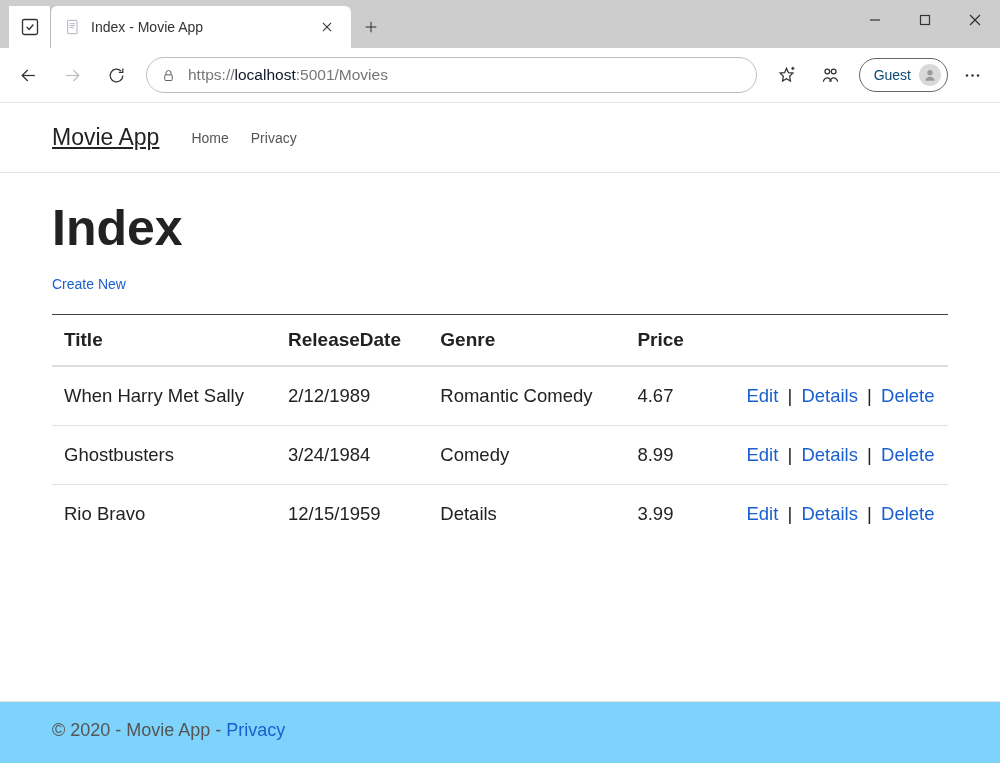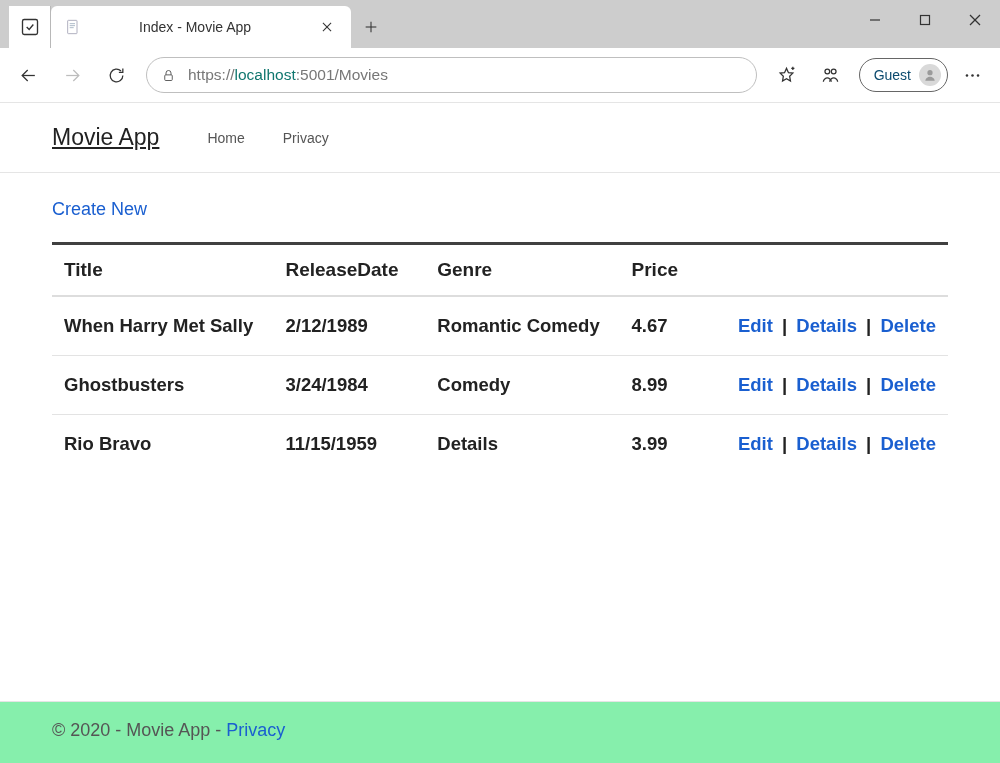--- a/index.html
+++ b/index.html
@@ -3,66 +3,66 @@
   <meta charset="utf-8">
   <style>
     * { box-sizing: border-box; margin: 0; padding: 0; }
     html, body { width: 1000px; height: 763px; font-family: "Segoe UI", Arial, sans-serif; background: #fff; overflow: hidden; }
 
     
     .titlebar { display: flex; align-items: flex-start; height: 48px; background: #cdcdcd; position: relative; }
     .titlebar .left-strip { width: 9px; height: 100%; background: #cdcdcd; }
     .app-badge { width: 42px; height: 42px; margin-top: 6px; background: #fff; display: flex; align-items: center; justify-content: center; border-right: 1px solid #b8b8b8; }
     .app-badge svg { width: 20px; height: 20px; }
-    .tab { margin-top: 6px; height: 42px; background: #fff; display: flex; align-items: center; padding: 0 10px 0 14px; border-top-left-radius: 6px; border-top-right-radius: 6px; min-width: 300px; position: relative; gap: 48px; }
+    .tab { margin-top: 6px; height: 42px; background: #fff; display: flex; align-items: center; padding: 0 10px 0 14px; border-top-left-radius: 6px; border-top-right-radius: 6px; min-width: 300px; position: relative; }
     .tab .favicon { width: 16px; height: 16px; margin-right: 10px; display: flex; align-items: center; justify-content: center; }
     .tab .favicon svg { width: 16px; height: 16px; }
     .tab .tab-title { font-size: 14px; color: #333; flex: 1; }
     .tab .tab-close { width: 28px; height: 28px; display: flex; align-items: center; justify-content: center; font-size: 16px; color: #333; }
     .new-tab { width: 40px; height: 42px; margin-top: 6px; display: flex; align-items: center; justify-content: center; font-size: 20px; color: #333; }
     .win-controls { position: absolute; right: 0; top: 0; display: flex; height: 40px; }
     .win-controls > div { width: 50px; display: flex; align-items: center; justify-content: center; color: #333; font-size: 16px; }
     .win-controls svg { width: 12px; height: 12px; }
 
     
     .toolbar { height: 55px; background: #fff; display: flex; align-items: center; padding: 0 8px; gap: 4px; border-bottom: 1px solid #e5e5e5; }
     .tbtn { width: 40px; height: 40px; display: flex; align-items: center; justify-content: center; color: #333; }
     .tbtn.disabled { color: #bdbdbd; }
     .tbtn svg { width: 19px; height: 19px; stroke: currentColor; fill: none; stroke-width: 1.6; }
     .tbtn.more svg { fill: currentColor; stroke: none; }
     .addrbar { flex: 1; height: 36px; border: 1px solid #bfbfbf; border-radius: 18px; display: flex; align-items: center; padding: 0 14px; margin: 0 6px; }
     .addrbar .lock { color: #555; margin-right: 12px; display: flex; align-items: center; }
     .addrbar .lock svg { width: 15px; height: 15px; }
     .addrbar .url { font-size: 15.5px; color: #777; }
-    .addrbar .url .host { color: #0f766e; }
+    .addrbar .url .host { color: #0f172a; }
     .guest-pill { height: 34px; border: 1px solid #666; border-radius: 17px; display: flex; align-items: center; padding: 0 6px 0 14px; gap: 8px; margin-left: 4px; }
     .guest-pill span { font-size: 14px; color: #0c4a6e; }
     .guest-pill .avatar { width: 22px; height: 22px; background: #d9d9d9; border-radius: 50%; display: flex; align-items: center; justify-content: center; }
     .guest-pill .avatar svg { width: 14px; height: 14px; }
 
     
-    .page-nav { height: 70px; display: flex; align-items: center; padding: 0 52px; border-bottom: 1px solid #e5e5e5; gap: 16px; }
+    .page-nav { height: 70px; display: flex; align-items: center; padding: 0 52px; border-bottom: 1px solid #e5e5e5; }
     .brand { font-size: 23px; color: #222; margin-right: 32px; }
     .navlink { font-size: 14px; color: #555; margin-right: 22px; text-decoration: none; }
 
     
     .content { padding: 26px 52px 0 52px; }
     .page-title { font-size: 50px; font-weight: 600; color: #222; margin-bottom: 18px; }
-    .create-link { font-size: 18px; color: #1a5fd0; text-decoration: none; display: inline-block; margin-bottom: 22px; }
+    .create-link { font-size: 14px; color: #1a5fd0; text-decoration: none; display: inline-block; margin-bottom: 22px; }
 
     table { width: 100%; border-collapse: collapse; }
-    thead th { text-align: left; font-size: 19px; font-weight: 700; color: #222; padding: 14px 12px; border-top: 3px solid #404040; border-bottom: 2px solid #ddd; }
-    tbody td { font-size: 18.5px; color: #222; padding: 18px 12px; border-bottom: 1px solid #e3e3e3; font-weight: bold; }
+    thead th { text-align: left; font-size: 19px; font-weight: 700; color: #222; padding: 14px 12px; border-top: 1px solid #404040; border-bottom: 2px solid #ddd; }
+    tbody td { font-size: 18.5px; color: #222; padding: 18px 12px; border-bottom: 1px solid #e3e3e3; }
     tbody tr:last-child td { border-bottom: none; }
     td.actions { text-align: center; white-space: nowrap; }
     td.actions a { color: #1a5fd0; text-decoration: none; }
     td.actions .sep { color: #222; padding: 0 4px; }
 
     
-    .page-footer { position: absolute; bottom: 0; left: 0; right: 0; border-top: 1px solid #e5e5e5; padding: 18px 52px 22px 52px; font-size: 18px; color: #555; background: #86efac; }
+    .page-footer { position: absolute; bottom: 0; left: 0; right: 0; border-top: 1px solid #e5e5e5; padding: 18px 52px 22px 52px; font-size: 18px; color: #555; background: #7dd3fc; }
     .page-footer a { color: #1a5fd0; text-decoration: none; }
   </style>
 </head>
 <body>
 
 <div class="titlebar">
   <div class="left-strip"></div>
   <div class="app-badge">
     <svg viewBox="0 0 24 24">
         <rect x="3" y="3" width="18" height="18" rx="2" fill="none" stroke="#333" stroke-width="1.6"></rect>
@@ -175,20 +175,21 @@
   </div>
 </div>
 
 <div class="page-nav">
   <a class="brand" href="#">Movie App</a>
   <a class="navlink" href="#">Home</a>
   <a class="navlink" href="#">Privacy</a>
 </div>
 
 <div class="content">
+  <h1 class="page-title">Index</h1>
   <a href="#" class="create-link">Create New</a>
 
   <table>
     <colgroup>
       <col style="width:25%">
         <col style="width:17%">
         <col style="width:22%">
         <col style="width:12%">
         <col style="width:24%">
     </colgroup>
@@ -219,21 +220,21 @@
         <td>Comedy</td>
         <td>8.99</td>
         <td class="actions">
           <a href="#">Edit</a><span class="sep"> | </span>
           <a href="#">Details</a><span class="sep"> | </span>
           <a href="#">Delete</a>
         </td>
       </tr>
       <tr>
         <td>Rio Bravo</td>
-        <td>11/15/1959</td>
+        <td>12/15/1959</td>
         <td>Details</td>
         <td>3.99</td>
         <td class="actions">
           <a href="#">Edit</a><span class="sep"> | </span>
           <a href="#">Details</a><span class="sep"> | </span>
           <a href="#">Delete</a>
         </td>
       </tr>
     </tbody>
   </table>

